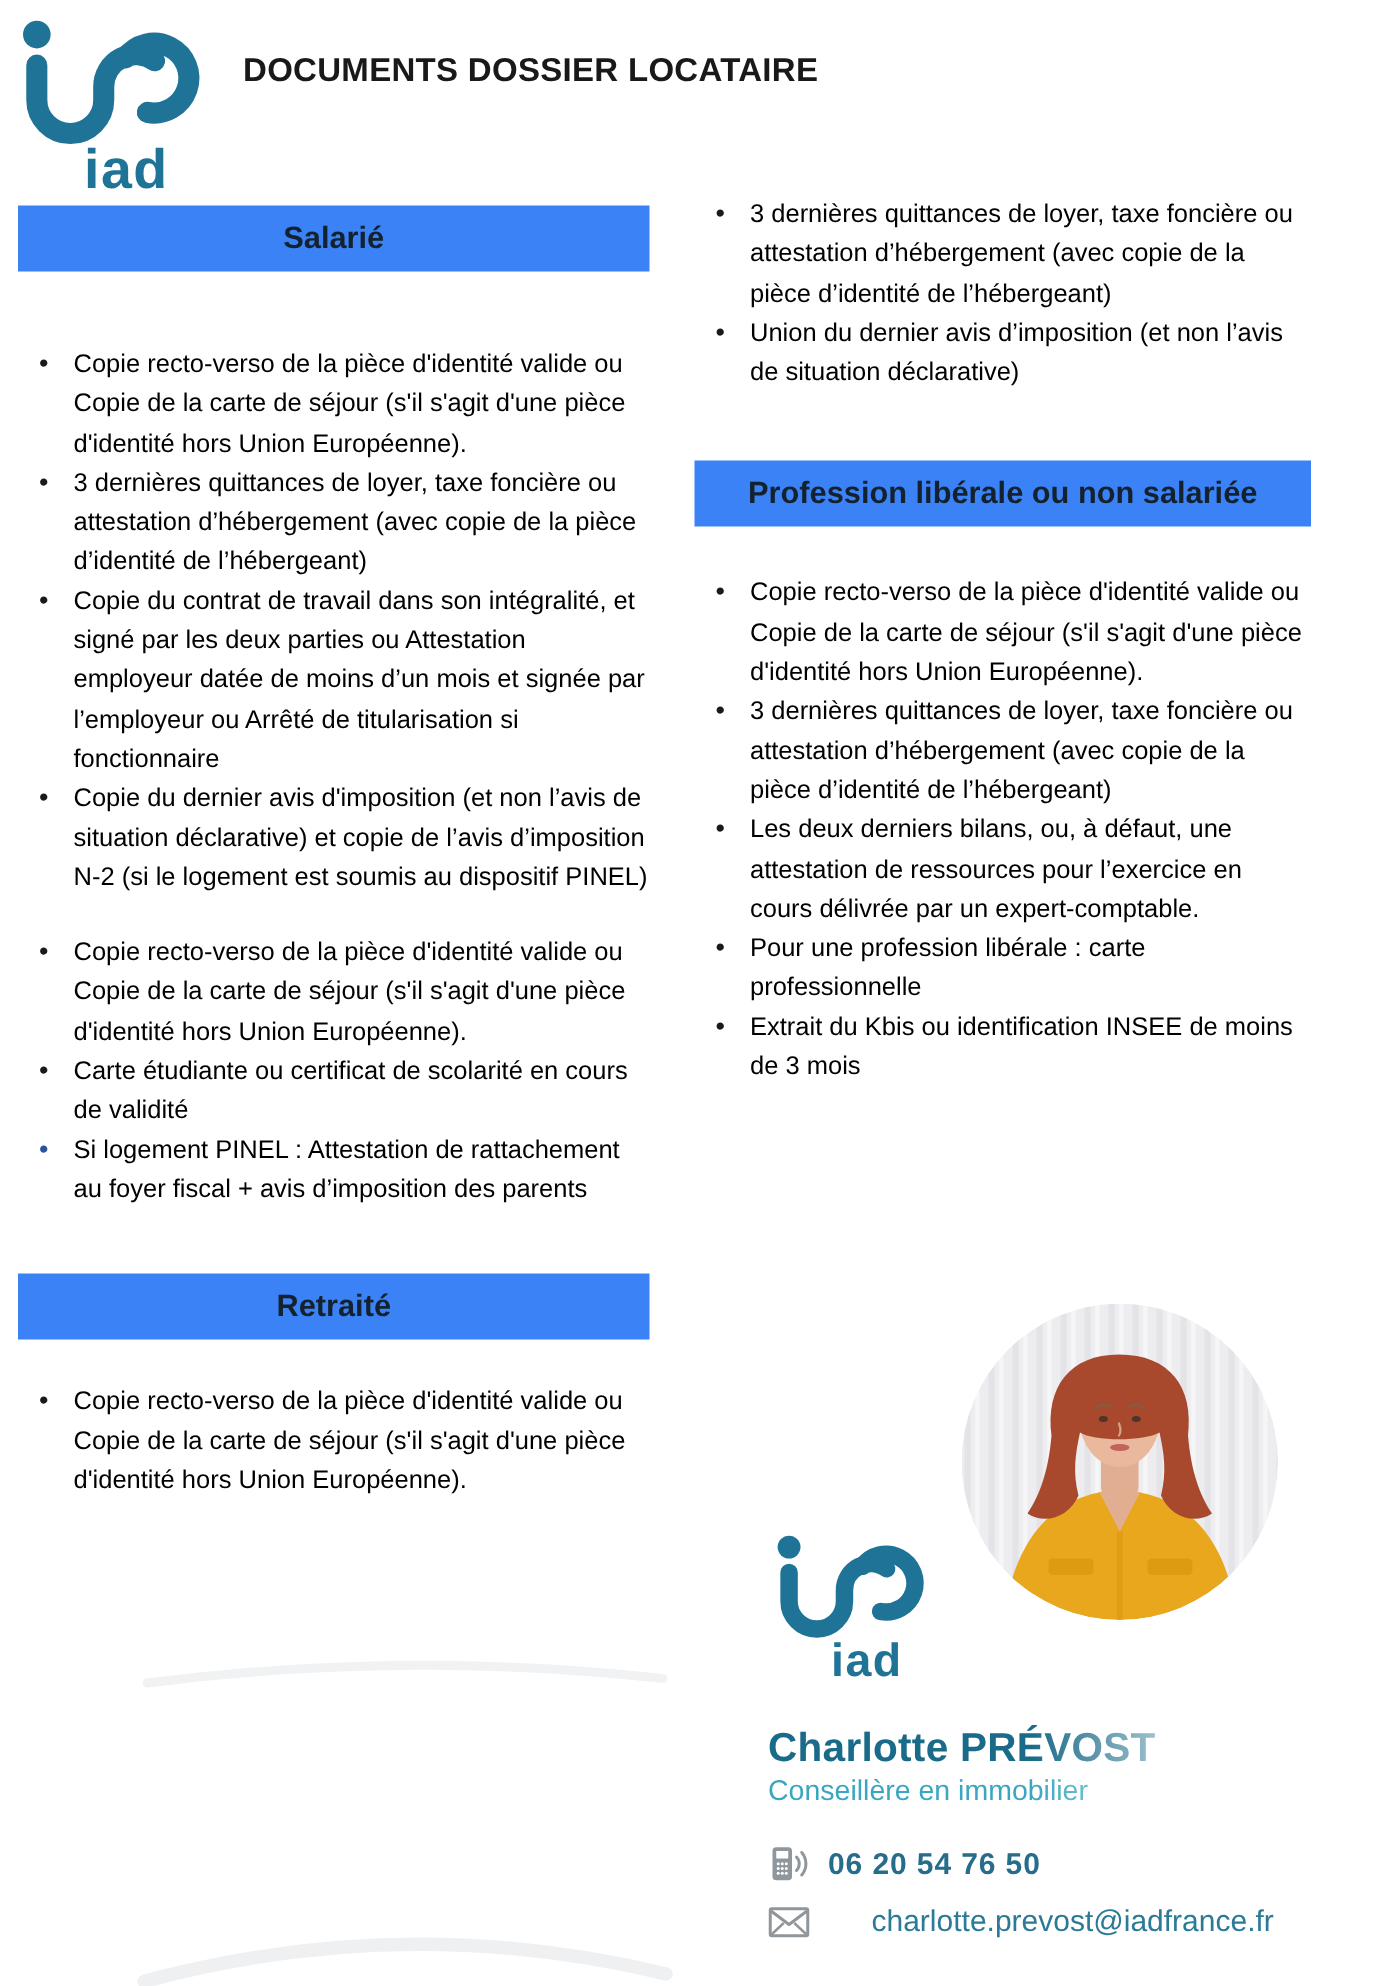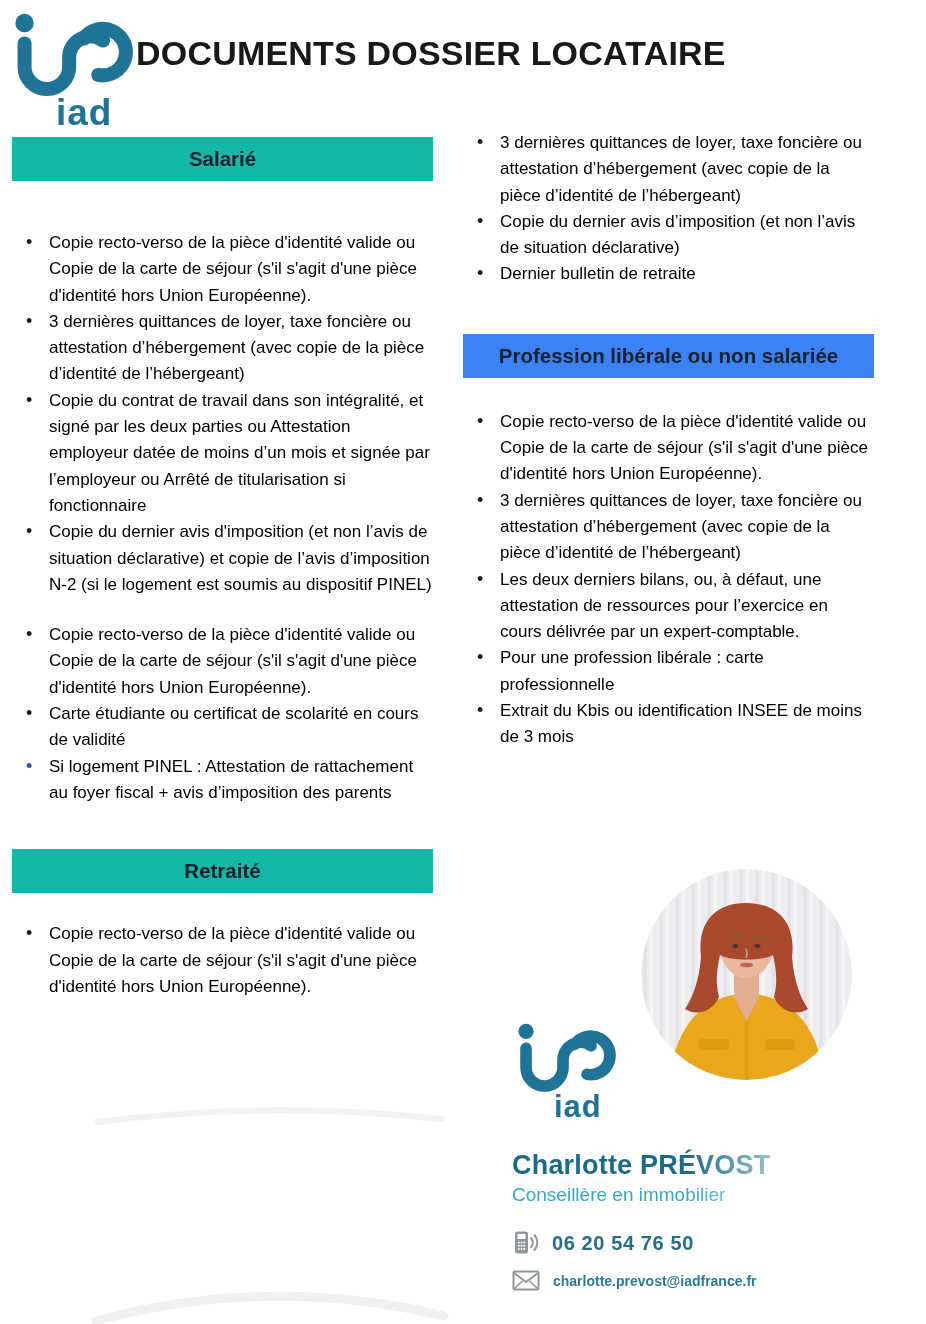--- a/index.html
+++ b/index.html
@@ -15,34 +15,34 @@
   .logo-top { left:10px; top:12px; width:150px; }
   .logo-mark { display:block; }
   .logo-word {
     color:#1f7396; font-weight:700; letter-spacing:1px;
   }
   .logo-top .logo-word { font-size:37px; margin:-10px 0 0 46px; }
   .logo-bottom { left:514px; top:1022px; width:120px; }
   .logo-bottom .logo-word { font-size:31px; margin:-8px 0 0 40px; }
 
   h1.page-title {
-    position:absolute; left:136px; top:34px; margin:0;
-    font-size:34px; font-weight:700; color:#191919; letter-spacing:0.2px;
+    position:absolute; left:162px; top:34px; margin:0;
+    font-size:22px; font-weight:700; color:#191919; letter-spacing:0.2px;
   }
 
   
   .col { position:absolute; }
   .col-left  { left:12px;  top:137px; width:421px; }
   .col-right { left:463px; top:130px; width:411px; }
 
   .sec-head {
     height:44px; display:flex; align-items:center; justify-content:center;
     font-size:20.5px; font-weight:600; color:#13222e;
   }
-  .head-blue { background:#14b8a6; }
+  .head-blue { background:#3b82f6; }
   .head-mint { background:#3b82f6; }
 
   .blist {
     list-style:none; margin:0; padding:0;
     color:#000000; font-size:17px; line-height:26.3px; font-weight:400;
   }
   .blist li { position:relative; padding-left:37px; }
   .blist li::before {
     content:"\2022"; position:absolute; left:14px; top:-1px;
     color:#1a1a1a; font-size:18px;
@@ -62,21 +62,21 @@
 
   .contact { position:absolute; left:512px; top:1150px; width:380px; }
   .contact-name {
     font-size:27px; font-weight:700; color:#1a6b89; letter-spacing:0.2px;
   }
   .contact-role { font-size:19px; color:#3aa6bf; margin-top:3px; }
   .contact-row { display:flex; align-items:center; gap:13px; }
   .row-phone { margin-top:24px;align-items:center; }
   .row-email { margin-top:14px; }
   .contact-phone { font-size:20px; font-weight:700; color:#256d8a; letter-spacing:0.6px; }
-  .contact-email { font-size:14px; font-weight:700; color:#2b7a96; text-decoration:none; }
+  .contact-email { font-size:20px; font-weight:400; color:#2b7a96; text-decoration:none;margin-left:28px; }
 
   .name-fade {
     position:absolute; left:688px; top:1146px; width:200px; height:72px;
     background:linear-gradient(to right, rgba(255,255,255,0), #ffffff 72%);
     pointer-events:none;
   }
 
   .swoosh { position:absolute; pointer-events:none; }
   .swoosh-1 { left:90px; top:1288px; }
   .swoosh-2 { left:95px; top:1106px; }
@@ -123,22 +123,21 @@
         <li>Copie recto-verso de la pièce d'identité valide ou Copie de la carte de séjour (s'il s'agit d'une pièce d'identité hors Union Européenne).</li>
       </ul>
     </section>
 
   </div>
 
   <div class="col col-right">
 
     <ul class="blist retraite-cont">
       <li>3 dernières quittances de loyer, taxe foncière ou attestation d’hébergement (avec copie de la pièce d’identité de l’hébergeant)</li>
-      <li>Copie du dernier avis d’imposition (et non l’avis de situation déclarative)</li>
-      <li>Dernier bulletin de retraite</li>
+      <li>Union du dernier avis d’imposition (et non l’avis de situation déclarative)</li>
     </ul>
 
     <section class="sec sec-profession">
       <div class="sec-head head-mint">Profession libérale ou non salariée</div>
       <ul class="blist">
         <li>Copie recto-verso de la pièce d'identité valide ou Copie de la carte de séjour (s'il s'agit d'une pièce d'identité hors Union Européenne).</li>
         <li>3 dernières quittances de loyer, taxe foncière ou attestation d’hébergement (avec copie de la pièce d’identité de l’hébergeant)</li>
         <li>Les deux derniers bilans, ou, à défaut, une attestation de ressources pour l’exercice en cours délivrée par un expert-comptable.</li>
         <li>Pour une profession libérale : carte professionnelle</li>
         <li>Extrait du Kbis ou identification INSEE de moins de 3 mois</li>

